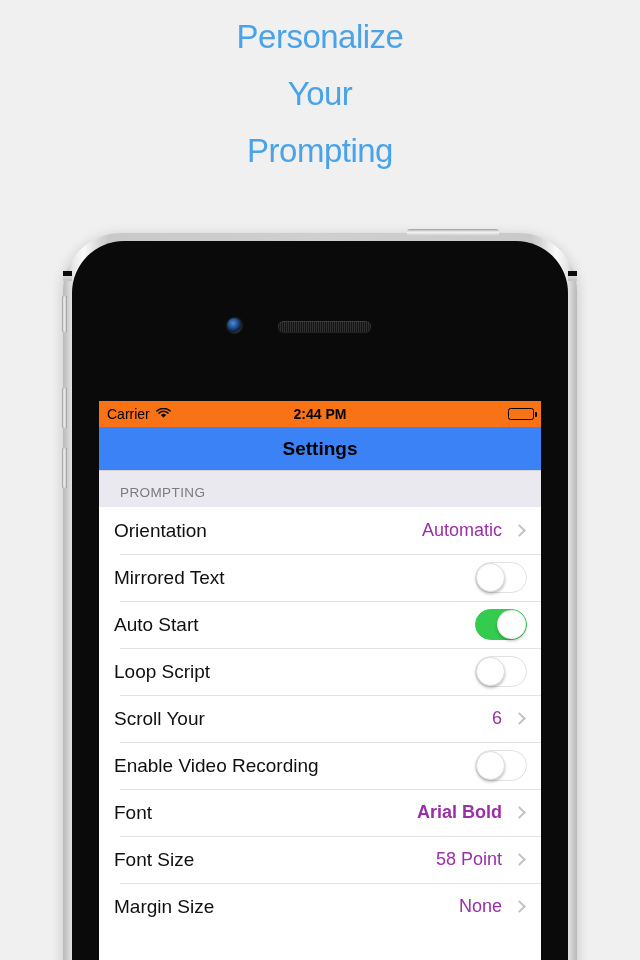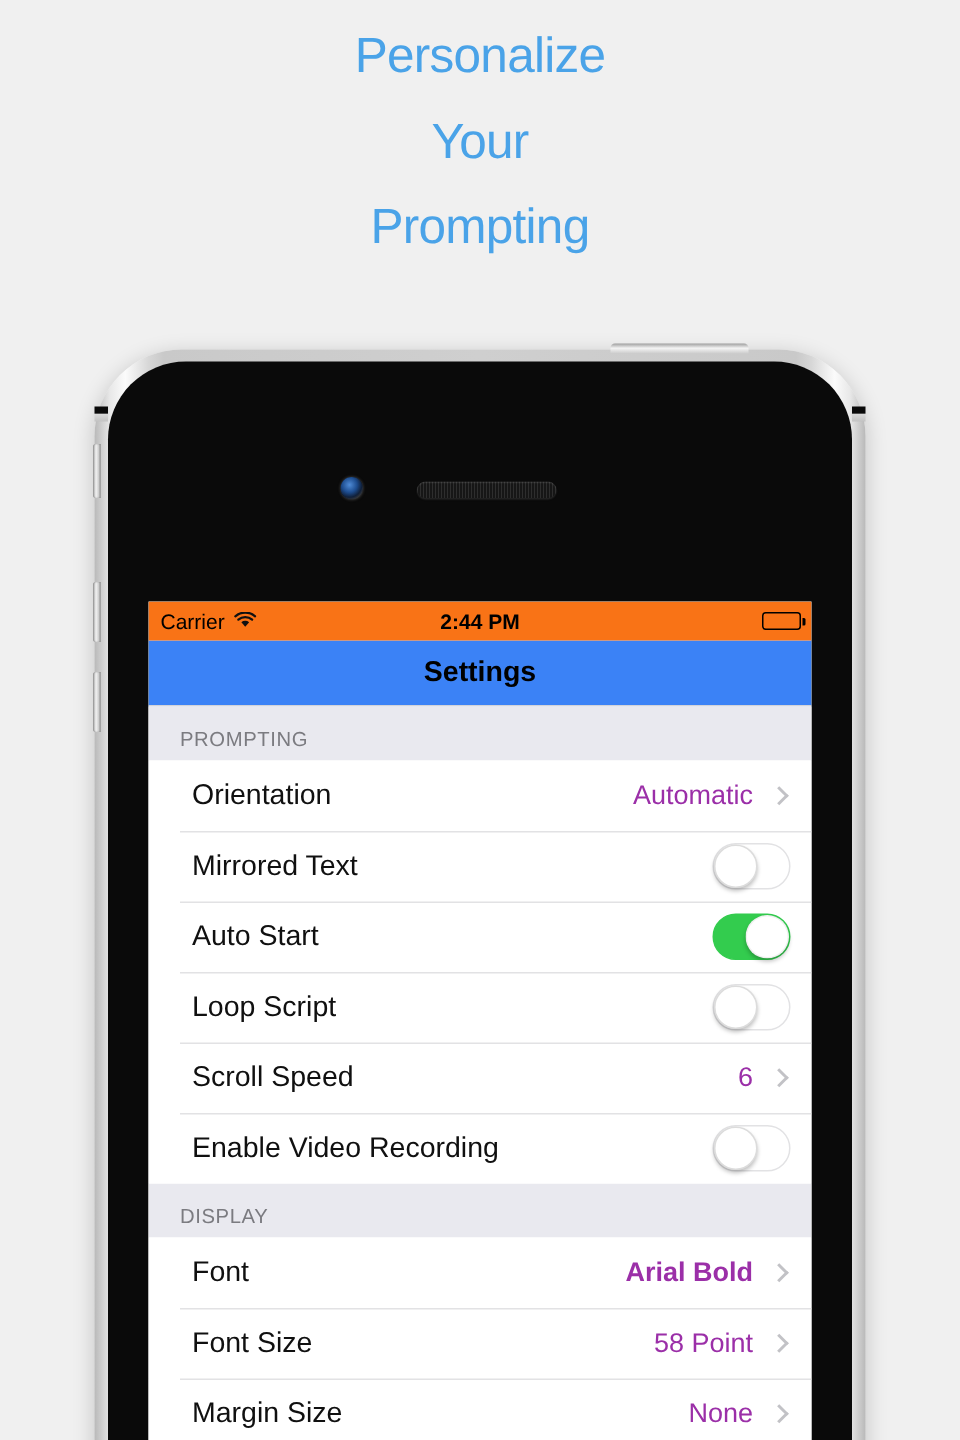--- a/index.html
+++ b/index.html
@@ -134,21 +134,21 @@
     height:36px;
     display:flex; align-items:flex-end;
     padding:0 0 7px 21px;
     font-size:13.5px;
     color:#7b7b80;
     letter-spacing:0.4px;
   }
   .row {
     height:47px;
     display:flex; align-items:center;
-    padding-left:29px; padding-right:14px;
+    padding-left:15px; padding-right:14px;
     background:#fff;
     position:relative;
   }
   .row + .row::before {
     content:""; position:absolute; left:21px; right:0; top:0;
     height:1px; background:#e2e2e4;
   }
   .row-label { font-size:19px; color:#101010; flex:1; }
   .row-value {
     font-size:18px;
@@ -246,31 +246,30 @@
             <span class="knob"></span>
           </span>
         </div>
         <div class="row">
           <span class="row-label">Loop Script</span>
           <span class="toggle">
             <span class="knob"></span>
           </span>
         </div>
         <div class="row">
-          <span class="row-label">Scroll Speed</span>
+          <span class="row-label">Scroll Your</span>
           <span class="row-value">6</span>
           <span class="chev"></span>
         </div>
         <div class="row">
           <span class="row-label">Enable Video Recording</span>
           <span class="toggle">
             <span class="knob"></span>
           </span>
         </div>
-        <div class="section-header">DISPLAY</div>
         <div class="row">
           <span class="row-label">Font</span>
           <span class="row-value bold">Arial Bold</span>
           <span class="chev"></span>
         </div>
         <div class="row">
           <span class="row-label">Font Size</span>
           <span class="row-value">58 Point</span>
           <span class="chev"></span>
         </div>

